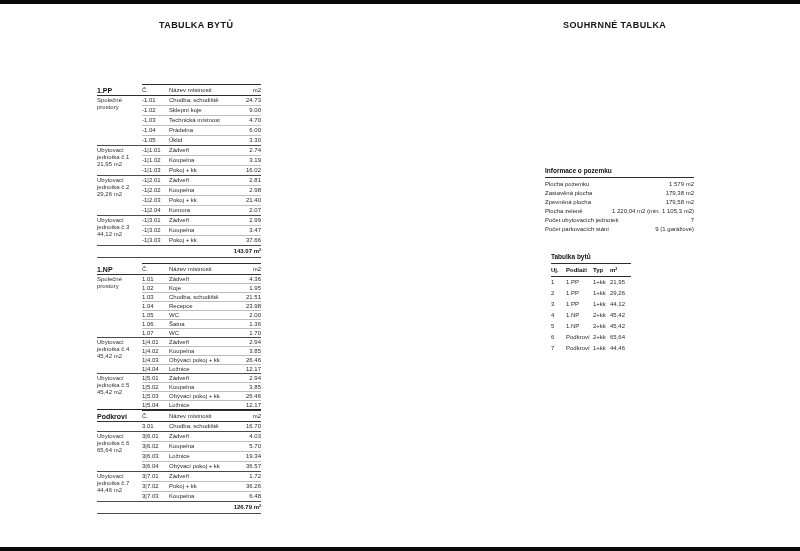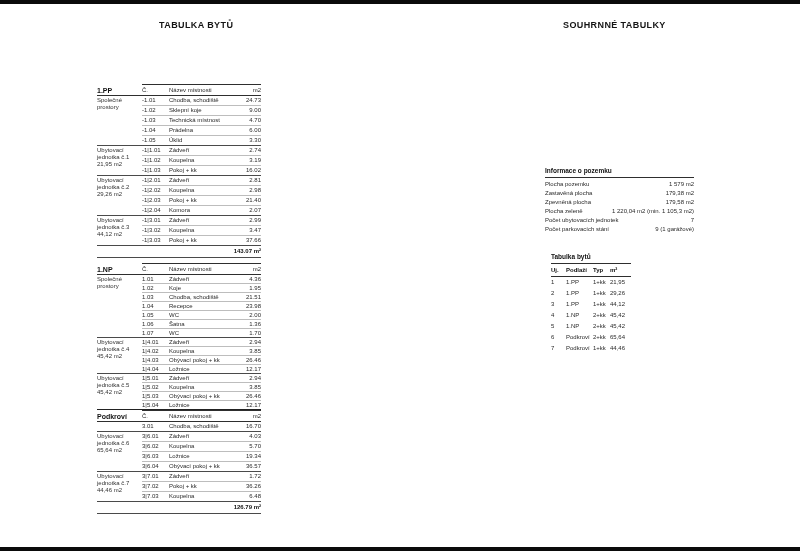--- a/index.html
+++ b/index.html
@@ -47,21 +47,21 @@
   .us-c2{width:17px;flex:0 0 17px;}
   .us-c3{flex:1;}
 </style>
 </head>
 <body>
 
 <div class="letterbox top"></div>
 <div class="letterbox bottom"></div>
 
 <div class="title left-title">TABULKA BYTŮ</div>
-<div class="title right-title">SOUHRNNÉ TABULKY</div>
+<div class="title right-title">SOUHRNNÉ TABULKA</div>
 
 <div id="floor-tables">
     <div class="floor-table floor-0">
       <div class="ft-head">
         <div class="ft-label">1.PP</div>
         <div class="ft-headcols">
           <div class="ft-no">Č.</div>
           <div class="ft-name">Název místnosti</div>
           <div class="ft-area">m2</div>
         </div>

